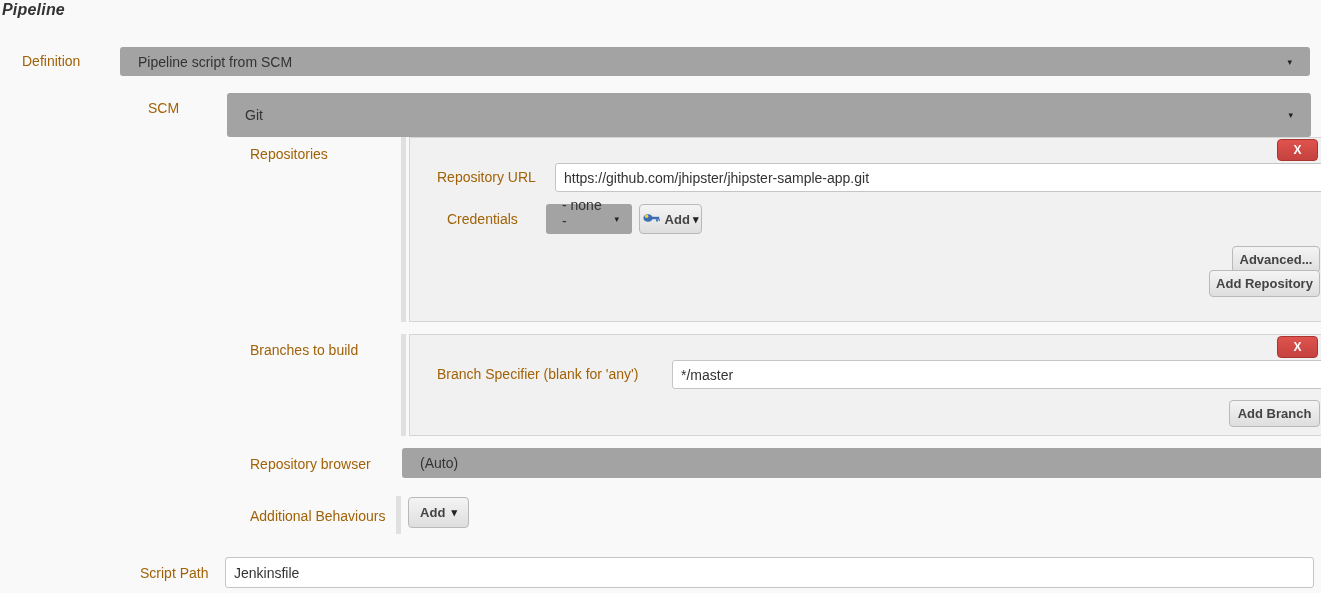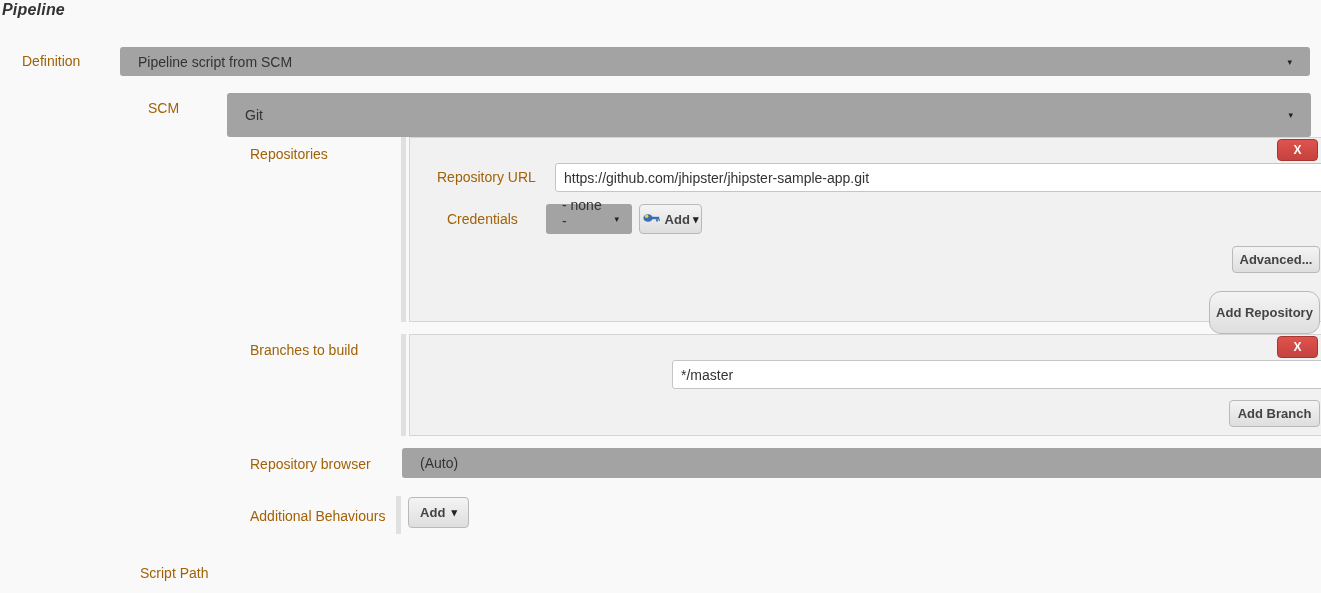--- a/index.html
+++ b/index.html
@@ -71,39 +71,41 @@
         <rect x="8.6" y="4.8" width="7.6" height="2.4" fill="#3b6eb5"></rect>
         <rect x="13.2" y="7" width="1.6" height="2.6" fill="#3b6eb5"></rect>
         <rect x="15.6" y="7" width="1.2" height="2" fill="#3b6eb5"></rect>
       </svg>
     </span>
     <span>Add</span>
     <span class="caret" style="margin-left:3px;">▾</span>
   </button>
 
   <button class="btn abs" style="left:1232px; top:246px; width:88px; height:27px;">Advanced...</button>
-  <button class="btn abs" style="left:1209px; top:291px; width:111px; height:43px;border-radius:12px;">Add Repository</button>
+  <button class="btn abs" style="left:1209px; top:270px; width:111px; height:27px;">Add Repository</button>
 
   <div class="lbl abs" style="left:250px; top:342px;">Branches to build</div>
   <div class="vbar abs" style="left:401px; top:334px; width:5px; height:102px;"></div>
   <div class="panel abs" style="left:409px; top:334px; width:914px; height:102px;"></div>
 
   <button class="btn-red abs" style="left:1277px; top:336px; width:41px; height:22px;">X</button>
 
+  <div class="lbl abs" style="left:437px; top:366px;">Branch Specifier (blank for 'any')</div>
   <input class="inp abs" style="left: 672px; top: 360px; width: 673px; height: 29px;" type="text" value="*/master">
 
   <button class="btn abs" style="left:1229px; top:400px; width:91px; height:27px;">Add Branch</button>
 
   <div class="lbl abs" style="left:250px; top:456px;">Repository browser</div>
   <div class="sel abs" style="left:402px; top:448px; width:940px; height:30px;">
     <span>(Auto)</span>
   </div>
 
   <div class="lbl abs" style="left:250px; top:508px;">Additional Behaviours</div>
   <div class="vbar abs" style="left:396px; top:496px; width:5px; height:38px;"></div>
   <button class="btn abs" style="left:408px; top:497px; width:61px; height:31px;">
     <span>Add</span>
     <span class="caret">▾</span>
   </button>
 
   <div class="lbl abs" style="left:140px; top:565px;">Script Path</div>
+  <input class="inp abs" style="left: 225px; top: 557px; width: 1089px; height: 31px;" type="text" value="Jenkinsfile">
 
 </div>
 
 </body></html>

